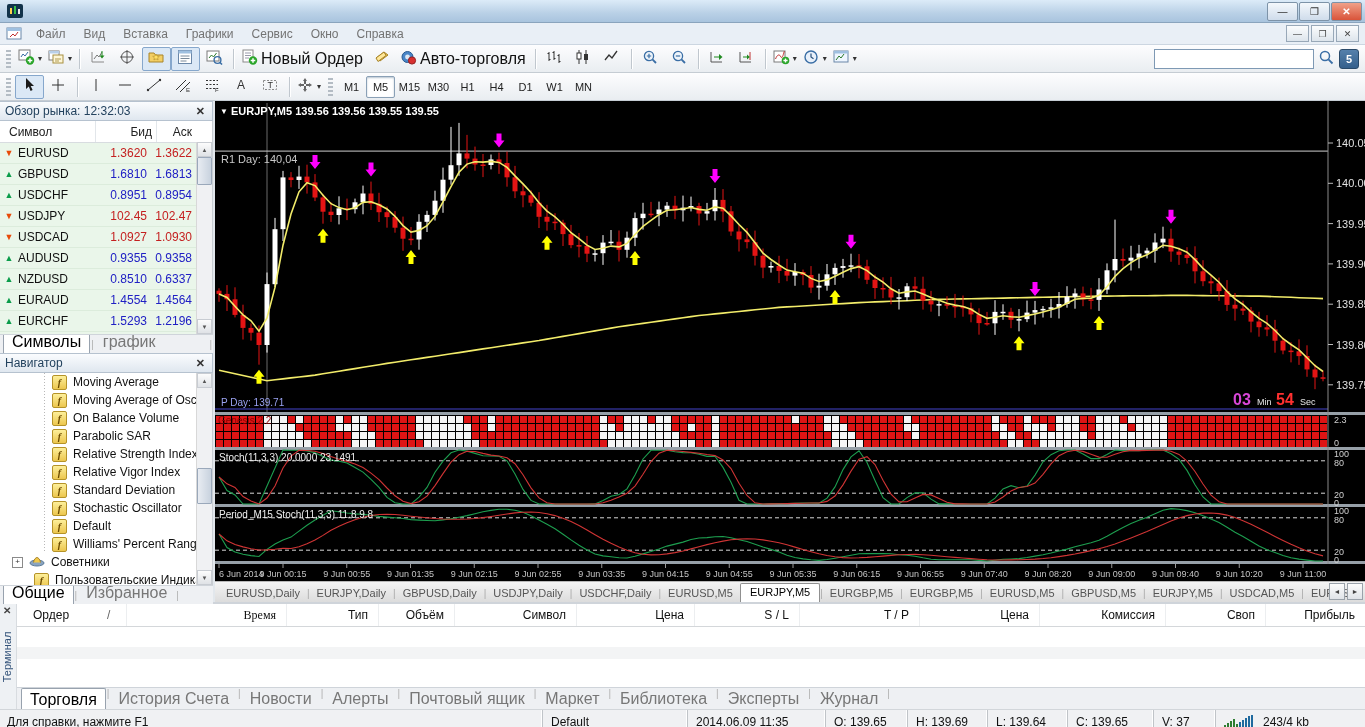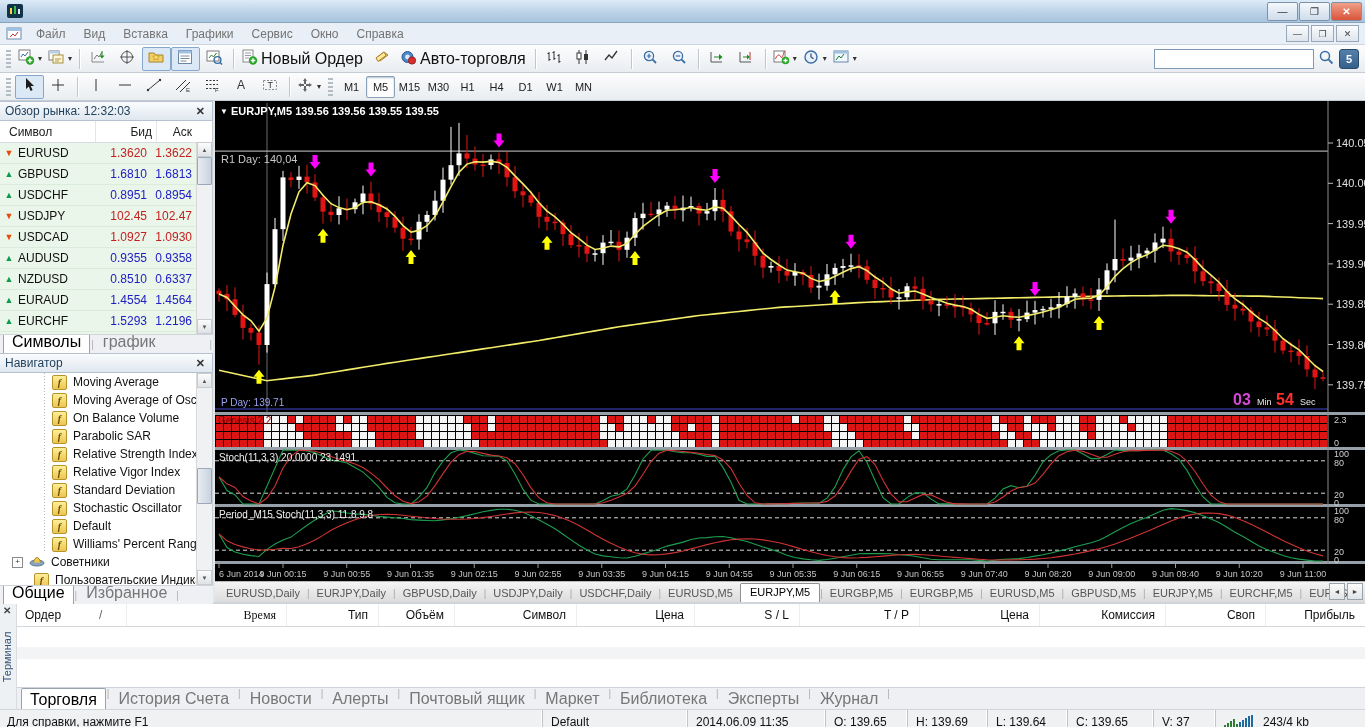--- a/index.html
+++ b/index.html
@@ -65,21 +65,21 @@
   .ctab-sep{color:#aaa;padding-bottom:3px;font-size:10px}
   .ctab-scroll{position:absolute;right:2px;bottom:2px;display:flex;gap:2px}
   .ctab-scroll .sc{width:14px;height:15px;border:1px solid #9aa2aa;background:linear-gradient(#fcfcfc,#e0e4e8);font-size:7px;color:#444;display:flex;align-items:center;justify-content:center}
   .terminal{height:105px;background:#fff;border-top:2px solid #cfd4da;display:flex}
   .t-side{width:16px;background:#eef1f4;border-right:1px solid #d8dce0;position:relative}
   .t-side .x{position:absolute;top:1px;left:3px;font-size:10px;font-weight:bold;color:#444}
   .t-side .vlabel{position:absolute;top:50%;left:1px;transform:rotate(-90deg) translateX(-50%);transform-origin:left top;font-size:11px;color:#33537a;white-space:nowrap}
   .t-main{flex:1;display:flex;flex-direction:column}
   .t-header{height:22px;display:flex;align-items:center;border-bottom:1px solid #d4d7da;font-size:12px;color:#111}
   .t-cell{text-align:right;padding-right:10px;border-left:1px solid #eceef0;height:100%;display:flex;align-items:center;justify-content:flex-end;box-sizing:border-box}
-  .t-cell.first{flex:1;justify-content:flex-start;padding-left:8px;border-left:none}
+  .t-cell.first{flex:1;justify-content:flex-start;padding-left:16px;border-left:none}
   .t-cell.first .slash{margin-left:38px;color:#666}
   .t-body{flex:1;background:#fff;position:relative}
   .t-stripe{position:absolute;left:0;right:0;top:20px;height:12px;background:#f3f4f5}
   .t-tabs{height:21px;background:#eef0f3;border-top:1px solid #cfd4da;display:flex;padding-left:4px}
   .statusbar{height:24px;background:#f0f1f3;border-top:1px solid #d2d6da;display:flex;align-items:center;font-size:12px;color:#111}
   .statusbar .help{flex:1;padding-left:7px}
   .seg{border-left:1px solid #c0c4c8;box-shadow:-1px 0 0 #fff;height:100%;display:flex;align-items:center;padding-left:8px;box-sizing:border-box}
   .bars{display:inline-flex;align-items:flex-end;gap:1px;margin-right:10px}
   .bars i{display:inline-block;width:2px;background:#2f7d32}
   .bars i.b{background:#1f6a9e}
@@ -1483,21 +1483,21 @@
         <span class="ctab">EURGBP,M5</span>
         <span class="ctab-sep">|</span>
         <span class="ctab">EURGBP,M5</span>
         <span class="ctab-sep">|</span>
         <span class="ctab">EURUSD,M5</span>
         <span class="ctab-sep">|</span>
         <span class="ctab">GBPUSD,M5</span>
         <span class="ctab-sep">|</span>
         <span class="ctab">EURJPY,M5</span>
         <span class="ctab-sep">|</span>
-        <span class="ctab">EURCHF,M5</span>
+        <span class="ctab">USDCAD,M5</span>
         <span class="ctab-sep">|</span>
         <span class="ctab">EURUS</span>
         <span class="ctab-scroll">
           <span class="sc">◄</span>
           <span class="sc">►</span>
         </span>
       </div>
   </div>
 </div>
 

